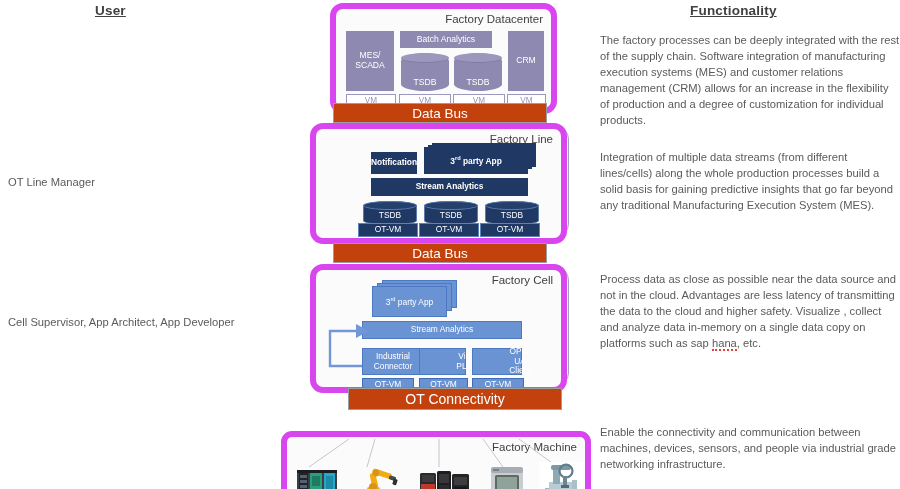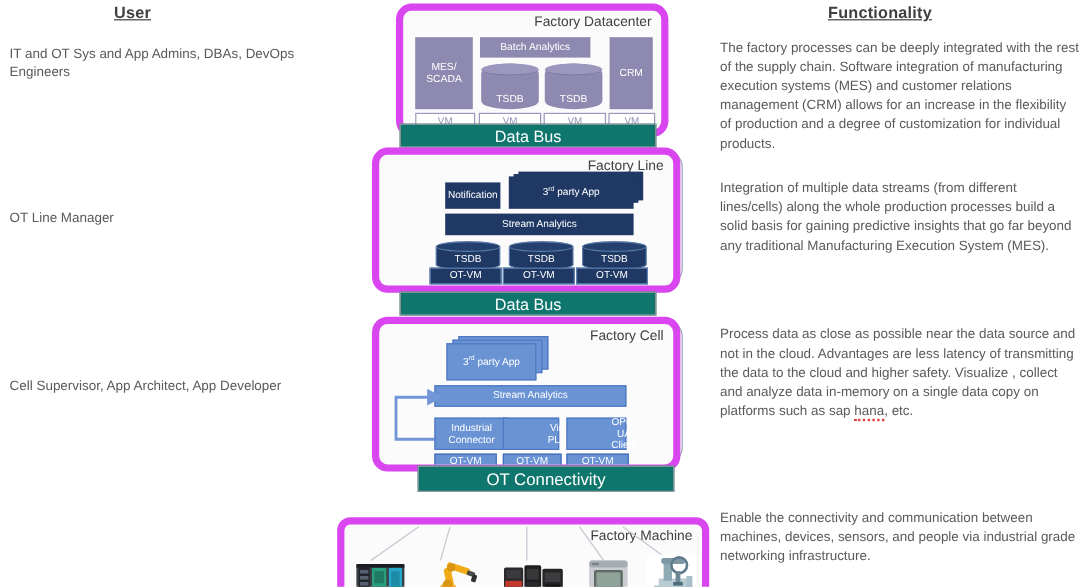--- a/index.html
+++ b/index.html
@@ -46,21 +46,21 @@
     position:absolute;border:6px solid #d946ef;border-radius:13px;
     background:#fbfbfc;overflow:hidden;
   }
   .panel-title{
     position:absolute;right:8px;top:4px;font-size:11.5px;color:#404040;
     font-weight:normal;white-space:nowrap;
   }
 
   
   .bus{
-    position:absolute;background:#0f766e;color:#ffffff;
+    position:absolute;background:#c2410c;color:#ffffff;
     font-size:13.5px;text-align:center;line-height:19px;
     border:1px solid #9b9ca0;
   }
 
   
   .dc-box{
     position:absolute;background:#8d89b0;color:#ffffff;font-size:8.6px;
     text-align:center;display:flex;align-items:center;justify-content:center;
     line-height:1.15;
   }
@@ -78,20 +78,21 @@
   .vm{
     position:absolute;background:#ffffff;border:1px solid #9c98bd;
     color:#9490b5;font-size:8.2px;text-align:center;line-height:11px;
   }
 
   
   .ln-box{
     position:absolute;background:#1f3864;color:#ffffff;font-size:8.4px;
     text-align:center;display:flex;align-items:center;justify-content:center;
     line-height:1.15;
+    font-weight:bold;
   }
   .ln-cyl{
     position:absolute;background:#1f3864;color:#ffffff;font-size:8.4px;
     border-radius:50%/22% 22% 18% 18%;
     display:flex;align-items:flex-end;justify-content:center;
     padding-bottom:4px;box-sizing:border-box;border:1px solid #5b7ba8;
   }
   .ln-cyl::before{
     content:"";position:absolute;left:-1px;right:-1px;top:-1px;height:9px;
     background:#24406f;border-radius:50%;border:1px solid #5b7ba8;
@@ -119,21 +120,20 @@
   .mach{position:absolute;}
 </style>
 </head>
 <body>
 
 <div class="page">
 
   <div class="col-head" id="head-user">User</div>
   <div class="col-head" id="head-func">Functionality</div>
 
-  <div class="user-label" id="user-0">IT and OT Sys and App Admins, DBAs, DevOps Engineers</div>
   <div class="user-label" id="user-1">OT Line Manager</div>
   <div class="user-label" id="user-2">Cell Supervisor, App Architect, App Developer</div>
 
   <div class="func-text" id="func-0">The factory processes can be deeply integrated with the rest of the supply chain. Software integration of manufacturing execution systems (MES) and customer relations management (CRM) allows for an increase in the flexibility of production and a degree of customization for individual products.</div>
   <div class="func-text" id="func-1">Integration of multiple data streams (from different lines/cells) along the whole production processes build a solid basis for gaining predictive insights that go far beyond any traditional Manufacturing Execution System (MES).</div>
   <div class="func-text" id="func-2"><span>Process data as close as possible near the data source and not in the cloud. Advantages are less latency of transmitting the data to the cloud and higher safety. Visualize , collect and analyze data in-memory on a single data copy on platforms such as sap </span><span class="spell">hana</span><span>, etc.</span></div>
   <div class="func-text" id="func-3">Enable the connectivity and communication between machines, devices, sensors, and people via industrial grade networking infrastructure.</div>
 
   <div class="panel" style="left:330px;top:3px;width:215px;height:99px;">
     <div class="panel-title">Factory Datacenter</div>

